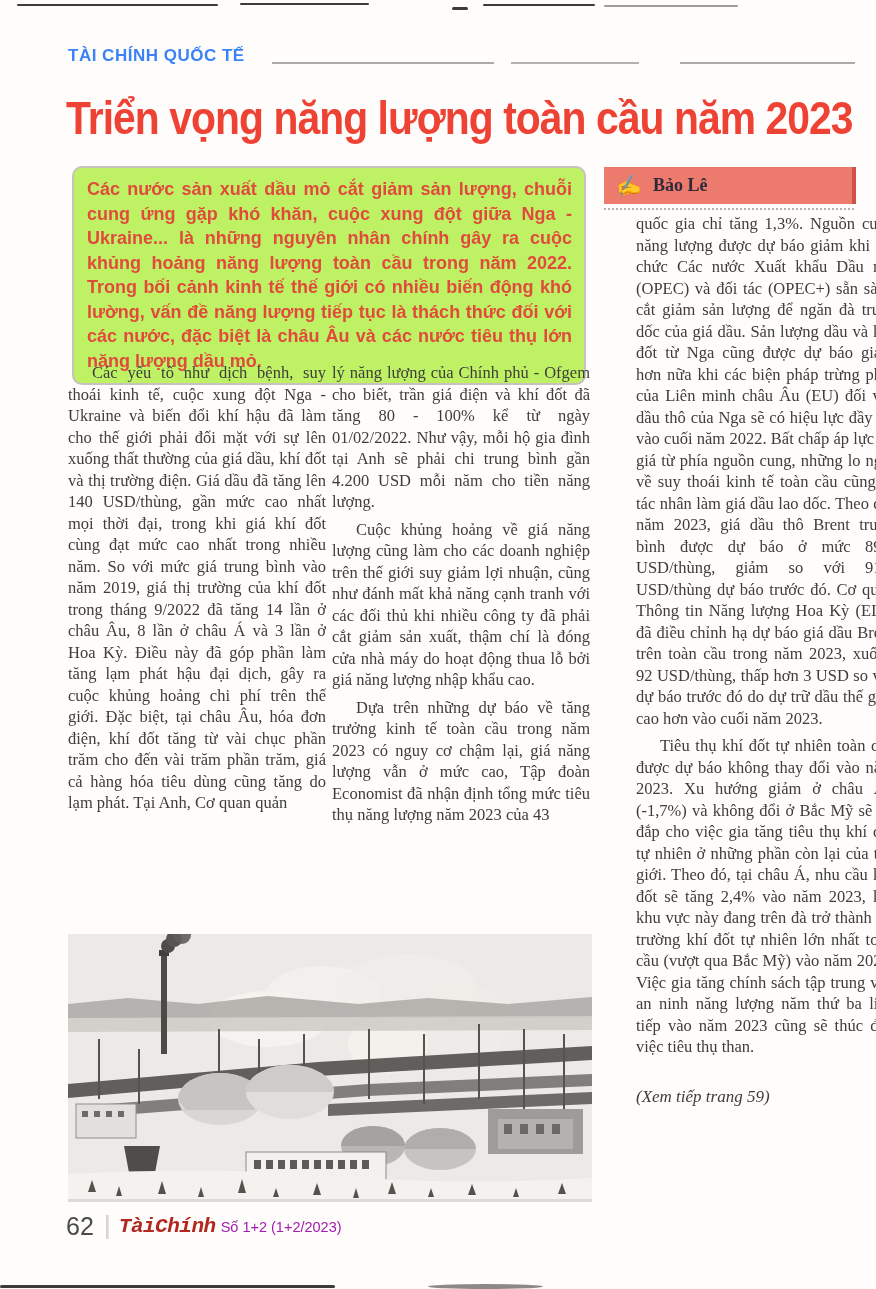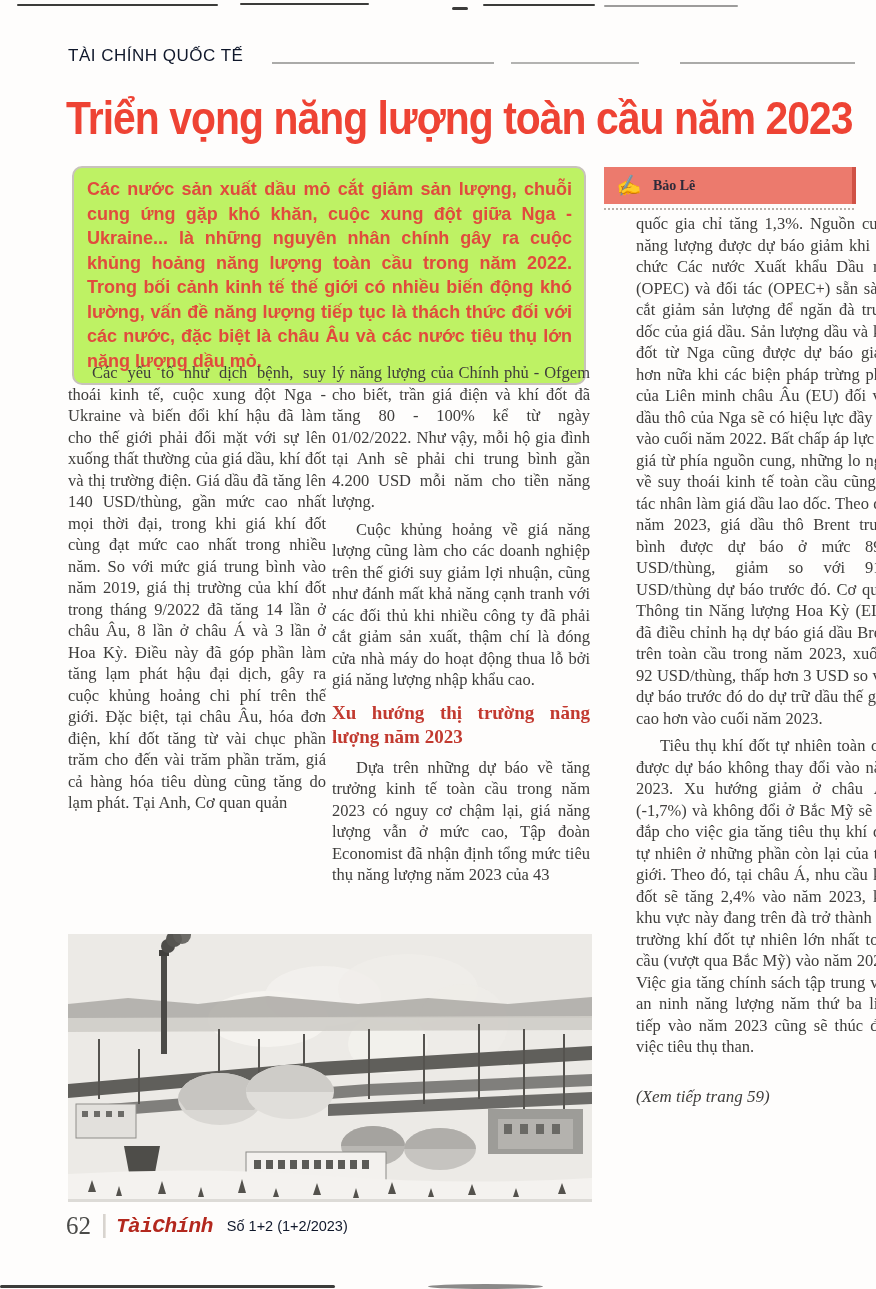--- a/index.html
+++ b/index.html
@@ -5,22 +5,22 @@
   html,body{margin:0;padding:0;background:#ffffff;}
   .page{
     position:relative;width:876px;height:1289px;background:#fefdfc;
     font-family:"Liberation Serif",serif;overflow:hidden;
   }
   
   .scan{position:absolute;background:#3c3c3a;border-radius:2px;}
   
   .section-header{
     position:absolute;left:68px;top:46px;
-    font-family:"Liberation Sans",sans-serif;font-weight:normal;
-    font-size:17px;color:#0f172a;letter-spacing:.5px;
+    font-family:"Liberation Sans",sans-serif;font-weight:bold;
+    font-size:17px;color:#3b82f6;letter-spacing:.5px;
   }
   .header-rule{position:absolute;left:272px;top:62px;width:583px;height:2px;
     background:linear-gradient(90deg,#8f8f8d 0 38%,transparent 38% 41%,#9a9a98 41% 63%,transparent 63% 70%,#8f8f8d 70% 100%);opacity:.75;}
   
   .article-title{
     position:absolute;left:66px;top:92px;white-space:nowrap;
     font-family:"Liberation Sans",sans-serif;font-weight:bold;
     font-size:43px;letter-spacing:-1px;color:#ee4334;
     transform:scaleX(.95) scaleY(1.08);transform-origin:left top;
   }
@@ -35,21 +35,21 @@
     font-size:18px;line-height:24.5px;color:#e14b3d;text-align:justify;margin:0;
   }
   
   .author-badge{
     position:absolute;left:604px;top:167px;width:252px;height:37px;
     box-sizing:border-box;background:#ec7a6d;border-right:4px solid #d05246;
     display:flex;align-items:center;gap:12px;padding-left:12px;
   }
   .pen-icon{font-size:20px;line-height:1;color:#8c2b20;transform:rotate(-8deg);}
   .author-name{font-family:"Liberation Serif",serif;font-weight:bold;
-    font-size:14px;color:#2e2a3a;}
+    font-size:18px;color:#2e2a3a;}
   .author-underline{position:absolute;left:604px;top:208px;width:250px;
     border-top:2px dotted #b6afa8;}
   
   .col{position:absolute;width:258px;font-size:16.5px;line-height:21.5px;
     color:#3e3d3b;text-align:justify;}
   .col p{margin:0 0 6px 0;}
   .col p.indent{text-indent:24px;}
   .red-heading{
     font-family:"Liberation Serif",serif;font-weight:bold;
     font-size:19px;line-height:24px;color:#c23a30;text-align:justify;
@@ -61,27 +61,27 @@
   #col3{left:636px;top:213px;height:1000px;}
   .continuation-note{
     font-style:italic;text-align:left;padding-right:22px;
     margin-top:28px !important;font-size:17px;
   }
   
   .article-photo{position:absolute;left:68px;top:934px;width:524px;height:268px;
     background:#e9e8e5;}
   
   .footer{position:absolute;left:66px;top:1212px;display:flex;align-items:center;}
-  .page-number{font-size:25px;color:#4a4a48;font-family:Liberation Serif, serif;}
+  .page-number{font-size:25px;color:#4a4a48;font-family:Liberation Sans, sans-serif;}
   .footer-divider{width:0;height:24px;border-left:2px solid #d8d4cf;
     border-right:1px solid #e7e3de;margin:0 10px 0 12px;}
   .magazine-logo{font-family:Liberation Mono, monospace;font-weight:bold;
     font-style:italic;font-size:21px;color:#b3281e;letter-spacing:-.5px;}
   .issue-label{font-family:"Liberation Sans",sans-serif;font-size:14.5px;
-    color:#0f172a;margin-left:14px;}
+    color:#a21caf;margin-left:5px;}
 </style>
 </head>
 <body>
 
 <div class="page">
 
   <div class="scan" style="left:17px;top:4px;width:201px;height:2px;"></div>
   <div class="scan" style="left:240px;top:3px;width:129px;height:2px;"></div>
   <div class="scan" style="left:452px;top:7px;width:16px;height:3px;"></div>
   <div class="scan" style="left:483px;top:4px;width:112px;height:2px;"></div>
@@ -102,21 +102,20 @@
   </div>
   <div class="author-underline"></div>
 
   <div class="col" id="col1">
     <p class="indent">Các yếu tố như dịch bệnh, suy thoái kinh tế, cuộc xung đột Nga - Ukraine và biến đổi khí hậu đã làm cho thế giới phải đối mặt với sự lên xuống thất thường của giá dầu, khí đốt và thị trường điện. Giá dầu đã tăng lên 140 USD/thùng, gần mức cao nhất mọi thời đại, trong khi giá khí đốt cùng đạt mức cao nhất trong nhiều năm. So với mức giá trung bình vào năm 2019, giá thị trường của khí đốt trong tháng 9/2022 đã tăng 14 lần ở châu Âu, 8 lần ở châu Á và 3 lần ở Hoa Kỳ. Điều này đã góp phần làm tăng lạm phát hậu đại dịch, gây ra cuộc khủng hoảng chi phí trên thế giới. Đặc biệt, tại châu Âu, hóa đơn điện, khí đốt tăng từ vài chục phần trăm cho đến vài trăm phần trăm, giá cả hàng hóa tiêu dùng cũng tăng do lạm phát. Tại Anh, Cơ quan quản</p>
   </div>
 
   <div class="col" id="col2">
     <p>lý năng lượng của Chính phủ - Ofgem cho biết, trần giá điện và khí đốt đã tăng 80 - 100% kể từ ngày 01/02/2022. Như vậy, mỗi hộ gia đình tại Anh sẽ phải chi trung bình gần 4.200 USD mỗi năm cho tiền năng lượng.</p>
     <p class="indent">Cuộc khủng hoảng về giá năng lượng cũng làm cho các doanh nghiệp trên thế giới suy giảm lợi nhuận, cũng như đánh mất khả năng cạnh tranh với các đối thủ khi nhiều công ty đã phải cắt giảm sản xuất, thậm chí là đóng cửa nhà máy do hoạt động thua lỗ bởi giá năng lượng nhập khẩu cao.</p>
-    <h3 class="red-heading mid">Xu hướng thị trường năng lượng năm 2023</h3>
     <p class="indent">Dựa trên những dự báo về tăng trưởng kinh tế toàn cầu trong năm 2023 có nguy cơ chậm lại, giá năng lượng vẫn ở mức cao, Tập đoàn Economist đã nhận định tổng mức tiêu thụ năng lượng năm 2023 của 43</p>
   </div>
 
   <div class="col" id="col3">
     <p>quốc gia chỉ tăng 1,3%. Nguồn cung năng lượng được dự báo giảm khi Tổ chức Các nước Xuất khẩu Dầu mỏ (OPEC) và đối tác (OPEC+) sẵn sàng cắt giảm sản lượng để ngăn đà trượt dốc của giá dầu. Sản lượng dầu và khí đốt từ Nga cũng được dự báo giảm hơn nữa khi các biện pháp trừng phạt của Liên minh châu Âu (EU) đối với dầu thô của Nga sẽ có hiệu lực đầy đủ vào cuối năm 2022. Bất chấp áp lực về giá từ phía nguồn cung, những lo ngại về suy thoái kinh tế toàn cầu cũng là tác nhân làm giá dầu lao dốc. Theo đó, năm 2023, giá dầu thô Brent trung bình được dự báo ở mức 89,6 USD/thùng, giảm so với 91,7 USD/thùng dự báo trước đó. Cơ quan Thông tin Năng lượng Hoa Kỳ (EIA) đã điều chỉnh hạ dự báo giá dầu Brent trên toàn cầu trong năm 2023, xuống 92 USD/thùng, thấp hơn 3 USD so với dự báo trước đó do dự trữ dầu thế giới cao hơn vào cuối năm 2023.</p>
     <p class="indent">Tiêu thụ khí đốt tự nhiên toàn cầu được dự báo không thay đổi vào năm 2023. Xu hướng giảm ở châu Âu (-1,7%) và không đổi ở Bắc Mỹ sẽ bù đắp cho việc gia tăng tiêu thụ khí đốt tự nhiên ở những phần còn lại của thế giới. Theo đó, tại châu Á, nhu cầu khí đốt sẽ tăng 2,4% vào năm 2023, khi khu vực này đang trên đà trở thành thị trường khí đốt tự nhiên lớn nhất toàn cầu (vượt qua Bắc Mỹ) vào năm 2027. Việc gia tăng chính sách tập trung vào an ninh năng lượng năm thứ ba liên tiếp vào năm 2023 cũng sẽ thúc đẩy việc tiêu thụ than.</p>
     <p class="continuation-note">(Xem tiếp trang 59)</p>
   </div>
 
   <div class="article-photo" role="img" aria-label="Black-and-white photo of a gas and oil processing plant in winter with smokestack, storage tanks and snow">

